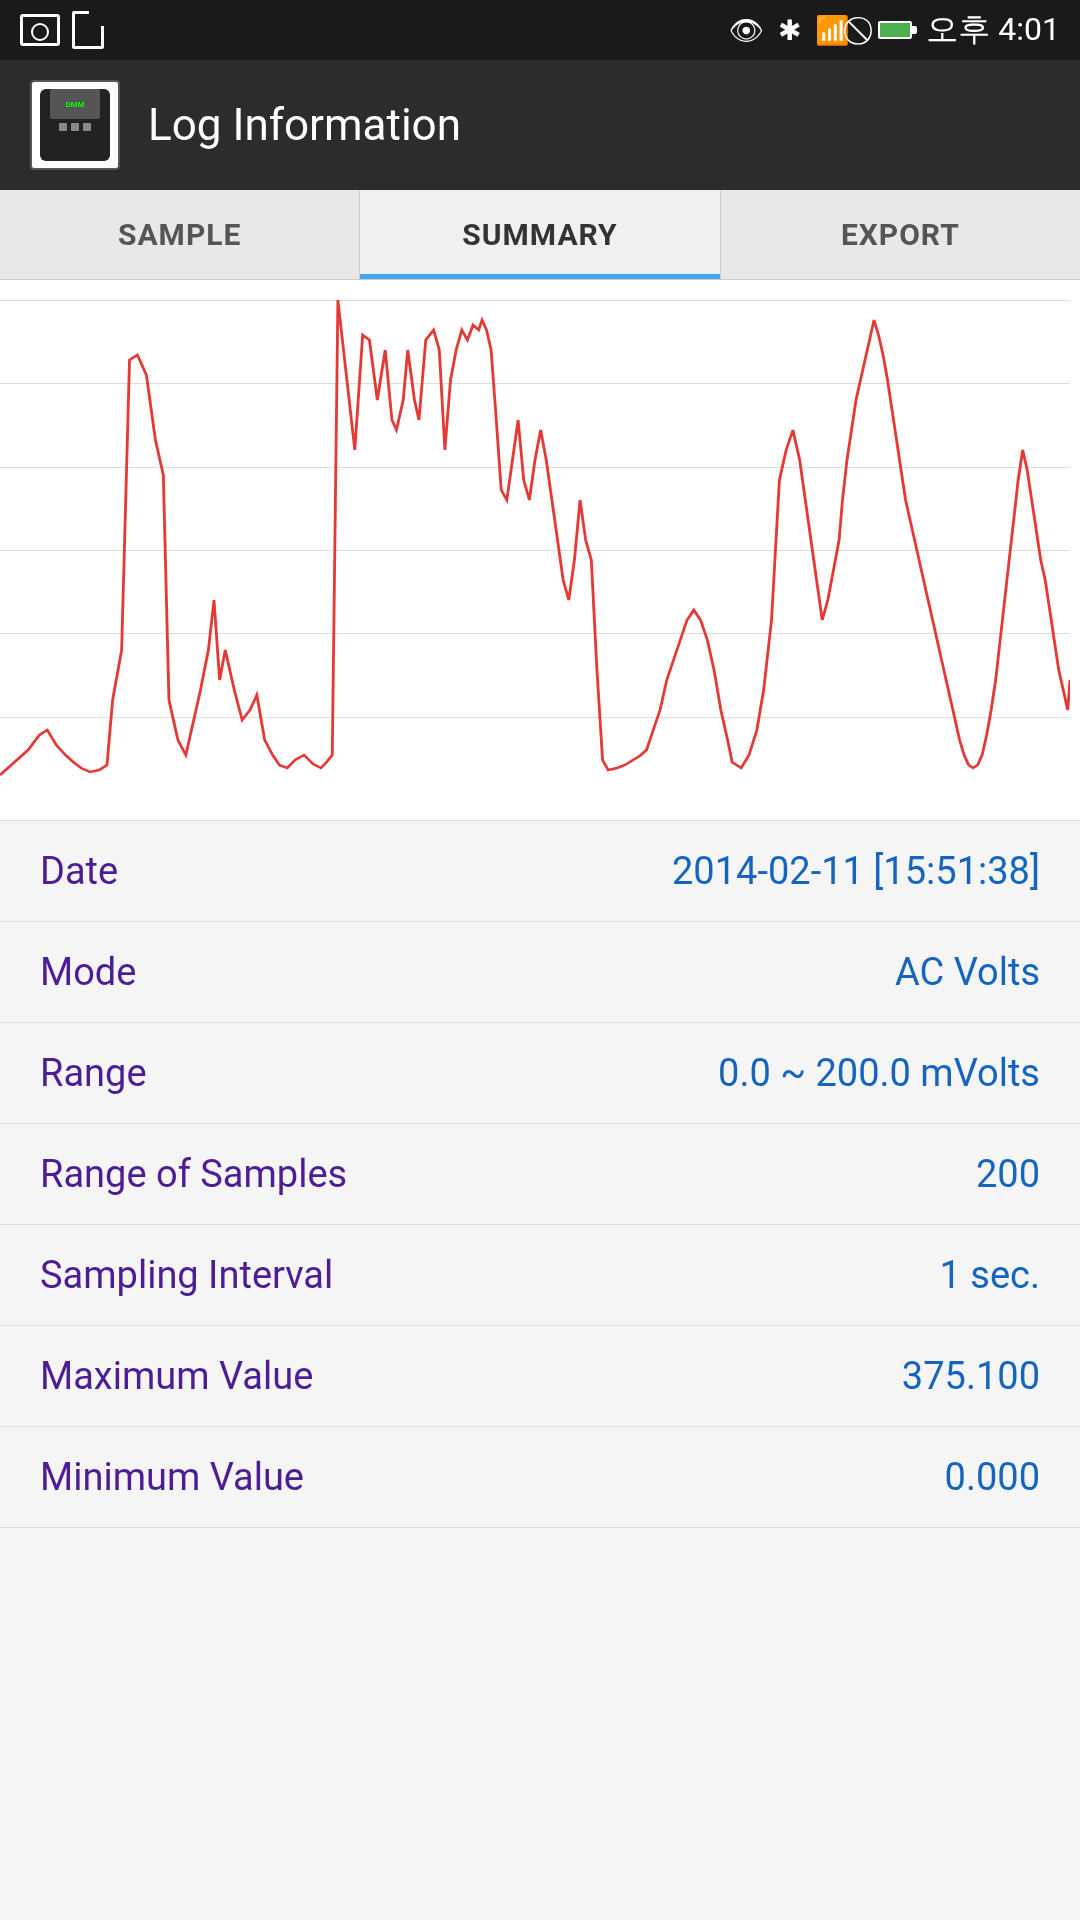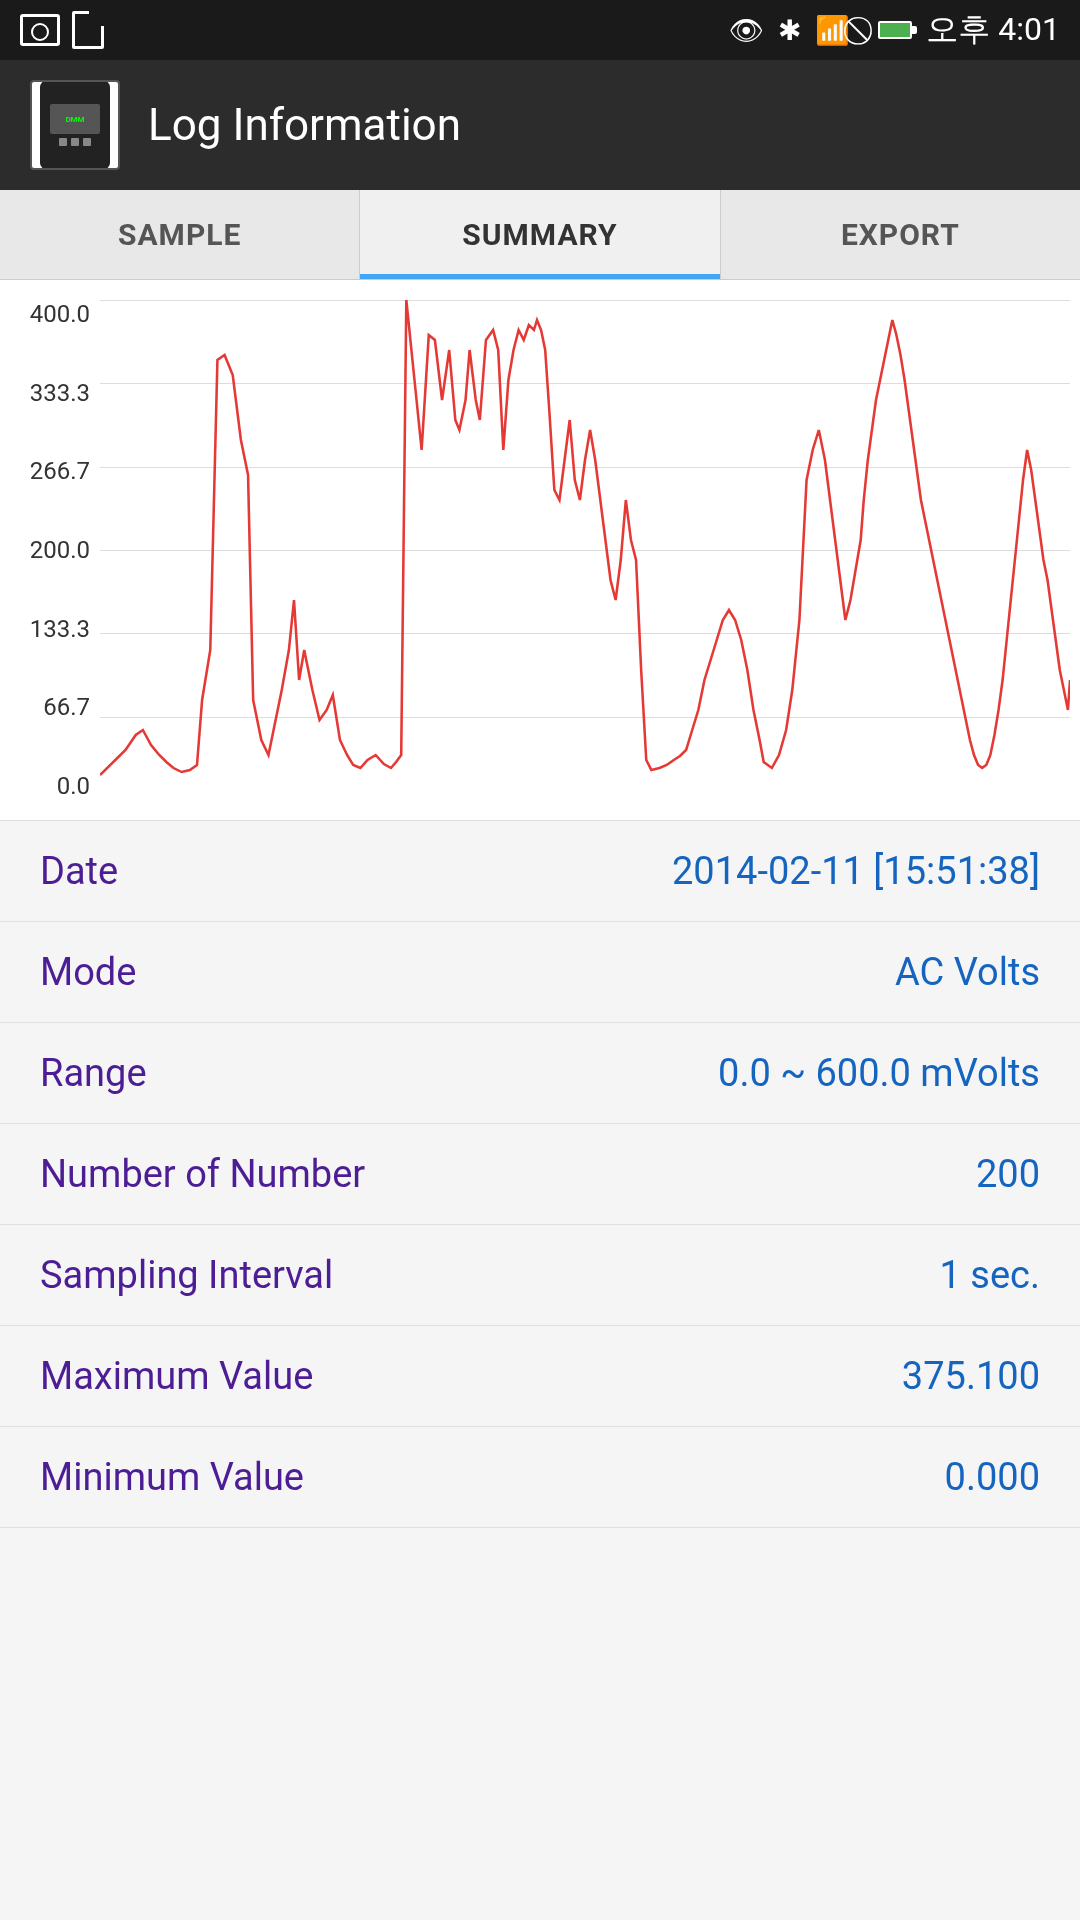--- a/index.html
+++ b/index.html
@@ -103,28 +103,27 @@
       border: 2px solid #555;
       border-radius: 4px;
       display: flex;
       align-items: center;
       justify-content: center;
       overflow: hidden;
       flex-shrink: 0;
     }
     .app-icon-inner {
       width: 70px;
-      height: 88px;
+      height: 72px;
       background: #222;
       border-radius: 6px;
       position: relative;
       display: flex;
       flex-direction: column;
       align-items: center;
-      justify-content: center;
       gap: 4px;
     }
     .device-screen {
       width: 50px; height: 30px;
       background: #555;
       border-radius: 2px;
       display: flex;
       align-items: center;
       justify-content: center;
     }
@@ -299,29 +298,20 @@
   <div class="tab active">
     <span>SUMMARY</span>
   </div>
   <div class="tab">
     <span>EXPORT</span>
   </div>
 </div>
 
 <div class="chart-container">
   <div class="chart-inner">
-    <div class="y-axis">
-      <span>400.0</span>
-      <span>333.3</span>
-      <span>266.7</span>
-      <span>200.0</span>
-      <span>133.3</span>
-      <span>66.7</span>
-      <span>0.0</span>
-    </div>
     <div class="chart-plot">
 
       <div class="grid-lines">
         <div class="grid-line" style="top: 0%"></div>
         <div class="grid-line" style="top: 16.67%"></div>
         <div class="grid-line" style="top: 33.33%"></div>
         <div class="grid-line" style="top: 50%"></div>
         <div class="grid-line" style="top: 66.67%"></div>
         <div class="grid-line" style="top: 83.33%"></div>
 
@@ -515,24 +505,24 @@
   <div class="info-row">
     <span class="info-label">Date</span>
     <span class="info-value">2014-02-11  [15:51:38]</span>
   </div>
   <div class="info-row">
     <span class="info-label">Mode</span>
     <span class="info-value">AC Volts</span>
   </div>
   <div class="info-row">
     <span class="info-label">Range</span>
-    <span class="info-value">0.0 ~ 600.0 mVolts</span>
-  </div>
-  <div class="info-row">
-    <span class="info-label">Number of Number</span>
+    <span class="info-value">0.0 ~ 200.0 mVolts</span>
+  </div>
+  <div class="info-row">
+    <span class="info-label">Range of Samples</span>
     <span class="info-value">200</span>
   </div>
   <div class="info-row">
     <span class="info-label">Sampling Interval</span>
     <span class="info-value">1 sec.</span>
   </div>
   <div class="info-row">
     <span class="info-label">Maximum Value</span>
     <span class="info-value">375.100</span>
   </div>

